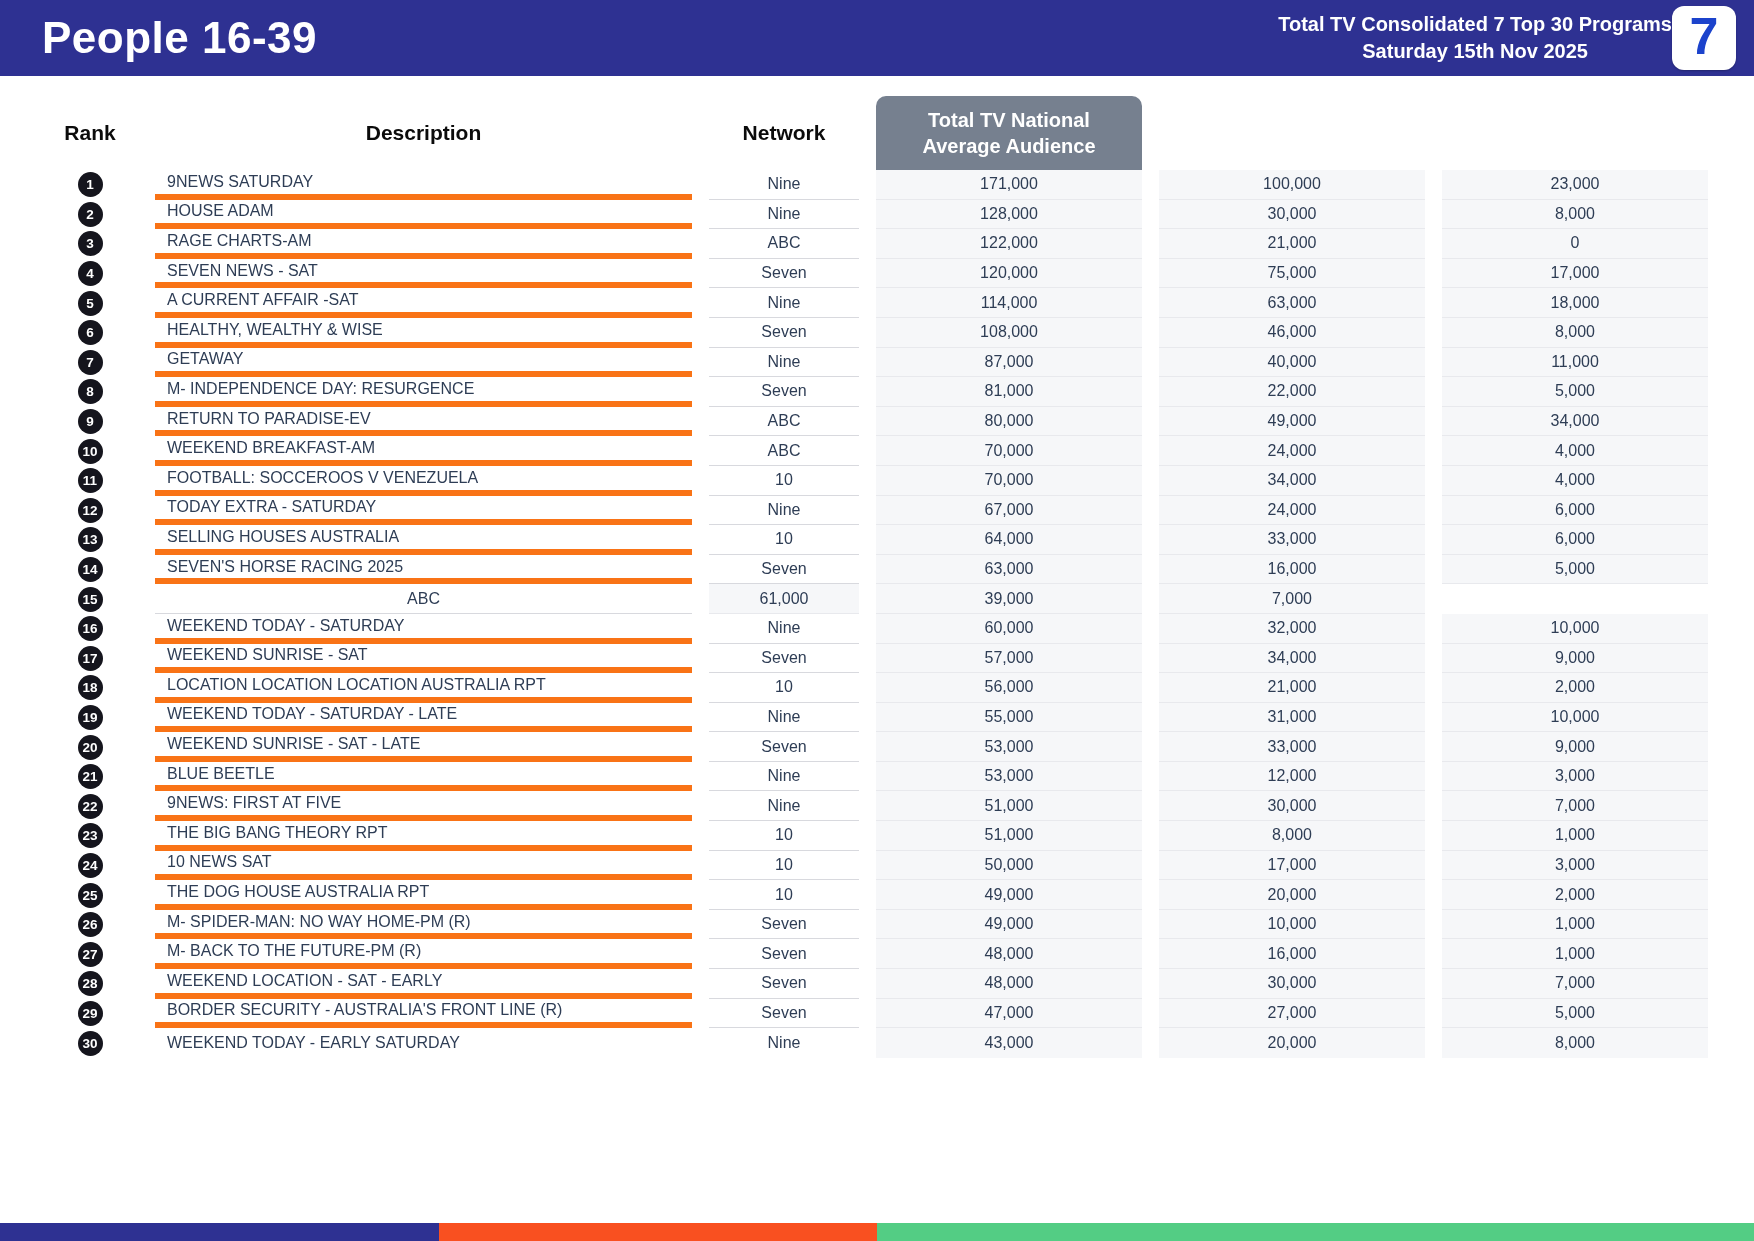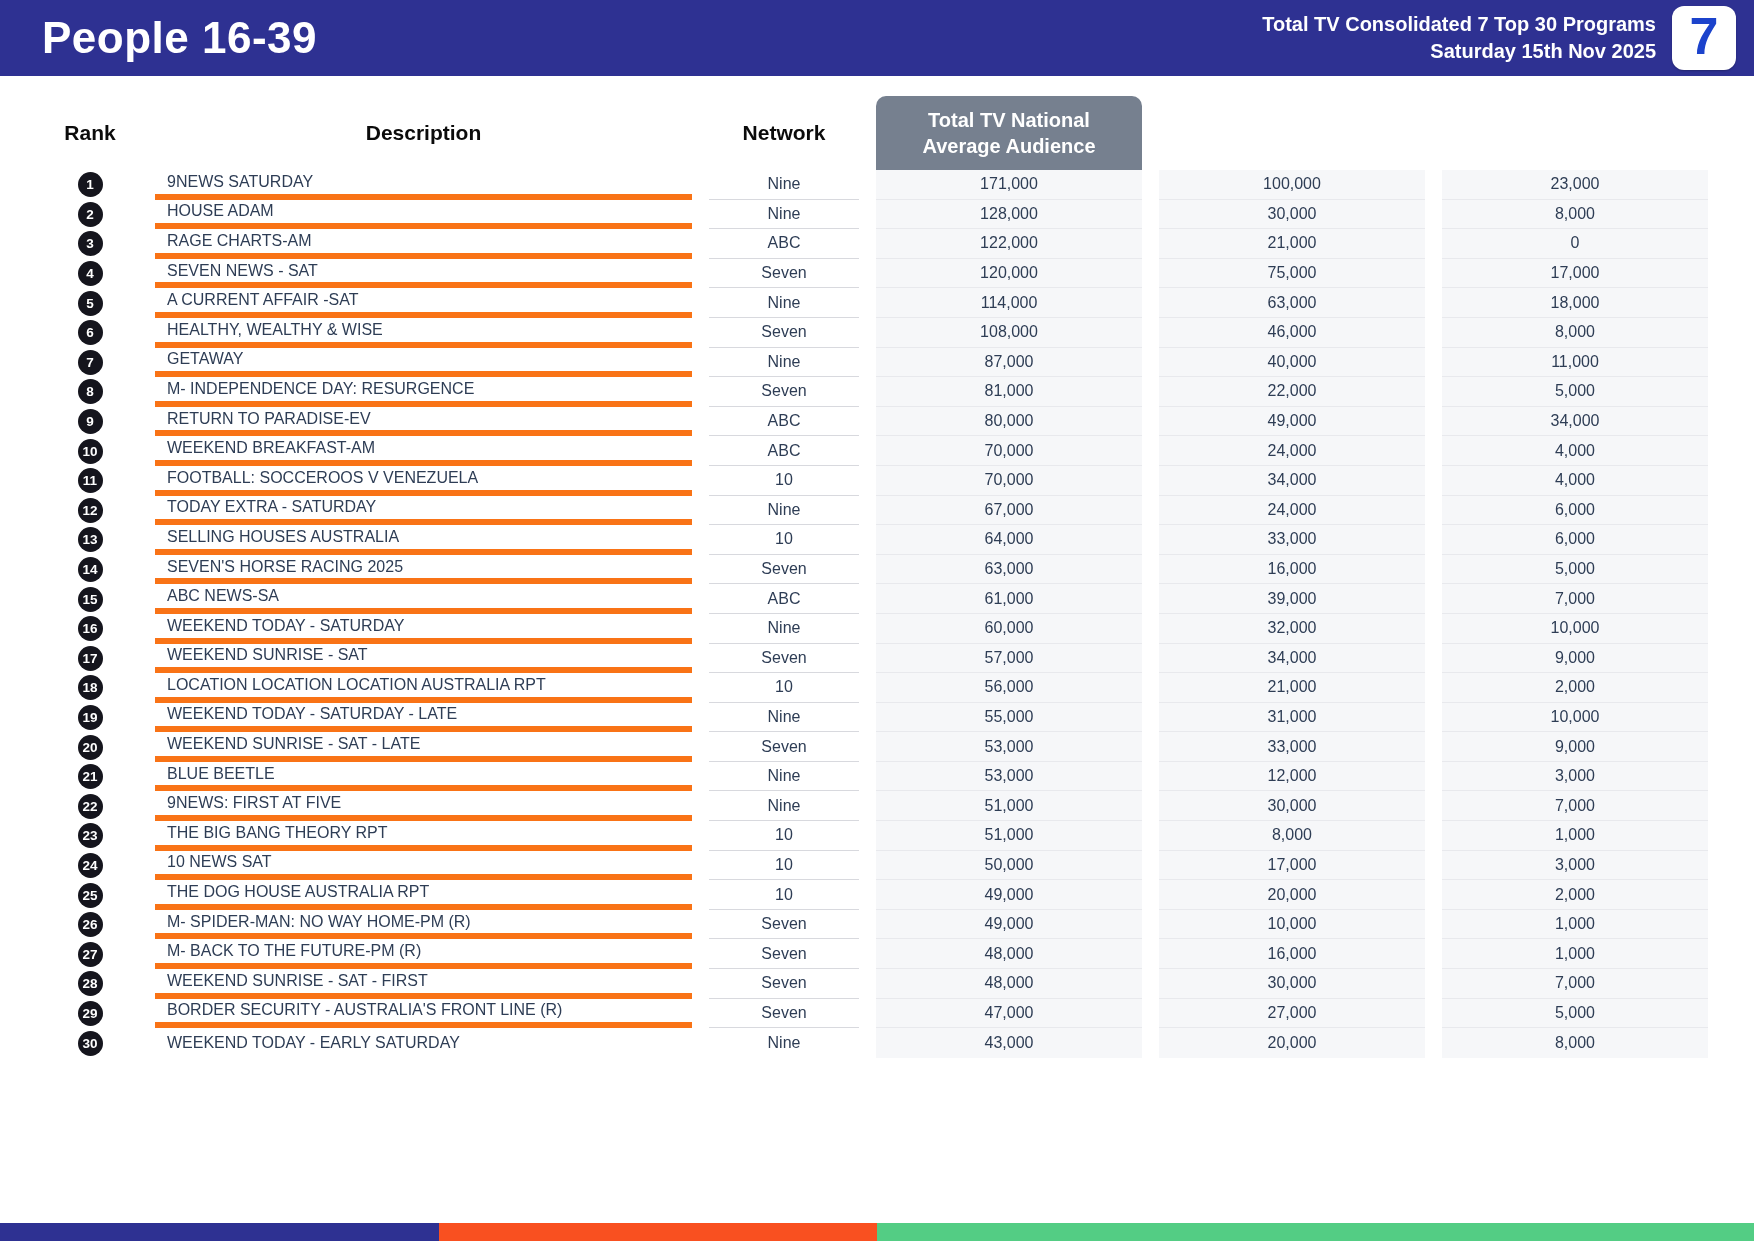--- a/index.html
+++ b/index.html
@@ -21,26 +21,25 @@
     padding:0 18px 0 42px;
   }
   .topbar .title {
     color:#ffffff;
     font-size:44px;
     font-weight:bold;
     letter-spacing:0.5px;
   }
   .topbar .spacer { flex:1; }
   .topbar .subtitles {
-    text-align:right;
+    text-align:center;
     color:#ffffff;
     font-weight:bold;
     font-size:20px;
     line-height:27px;
-    margin-right:16px;
   }
   .logo-box {
     width:64px; height:64px;
     background:#ffffff;
     border-radius:12px;
     display:flex; align-items:center; justify-content:center;
     box-shadow:0 1px 2px rgba(0,0,0,0.25);
   }
   .logo-box .seven {
     color:#1c43cc;
@@ -314,21 +313,20 @@
     <div class="cell cell-net">Seven</div>
     <div class="cell cell-num">63,000</div>
     <div class="cell cell-num">16,000</div>
     <div class="cell cell-num">5,000</div>
   </div>
 
   <div class="grid trow">
     <div class="cell cell-rank">
       <span class="rank-badge">15</span>
     </div>
-    <div class="cell cell-desc">ABC NEWS-SA</div>
     <div class="cell cell-net">ABC</div>
     <div class="cell cell-num">61,000</div>
     <div class="cell cell-num">39,000</div>
     <div class="cell cell-num">7,000</div>
   </div>
 
   <div class="grid trow">
     <div class="cell cell-rank">
       <span class="rank-badge">16</span>
     </div>
@@ -457,21 +455,21 @@
     <div class="cell cell-net">Seven</div>
     <div class="cell cell-num">48,000</div>
     <div class="cell cell-num">16,000</div>
     <div class="cell cell-num">1,000</div>
   </div>
 
   <div class="grid trow">
     <div class="cell cell-rank">
       <span class="rank-badge">28</span>
     </div>
-    <div class="cell cell-desc">WEEKEND SUNRISE - SAT - FIRST</div>
+    <div class="cell cell-desc">WEEKEND LOCATION - SAT - EARLY</div>
     <div class="cell cell-net">Seven</div>
     <div class="cell cell-num">48,000</div>
     <div class="cell cell-num">30,000</div>
     <div class="cell cell-num">7,000</div>
   </div>
 
   <div class="grid trow">
     <div class="cell cell-rank">
       <span class="rank-badge">29</span>
     </div>

